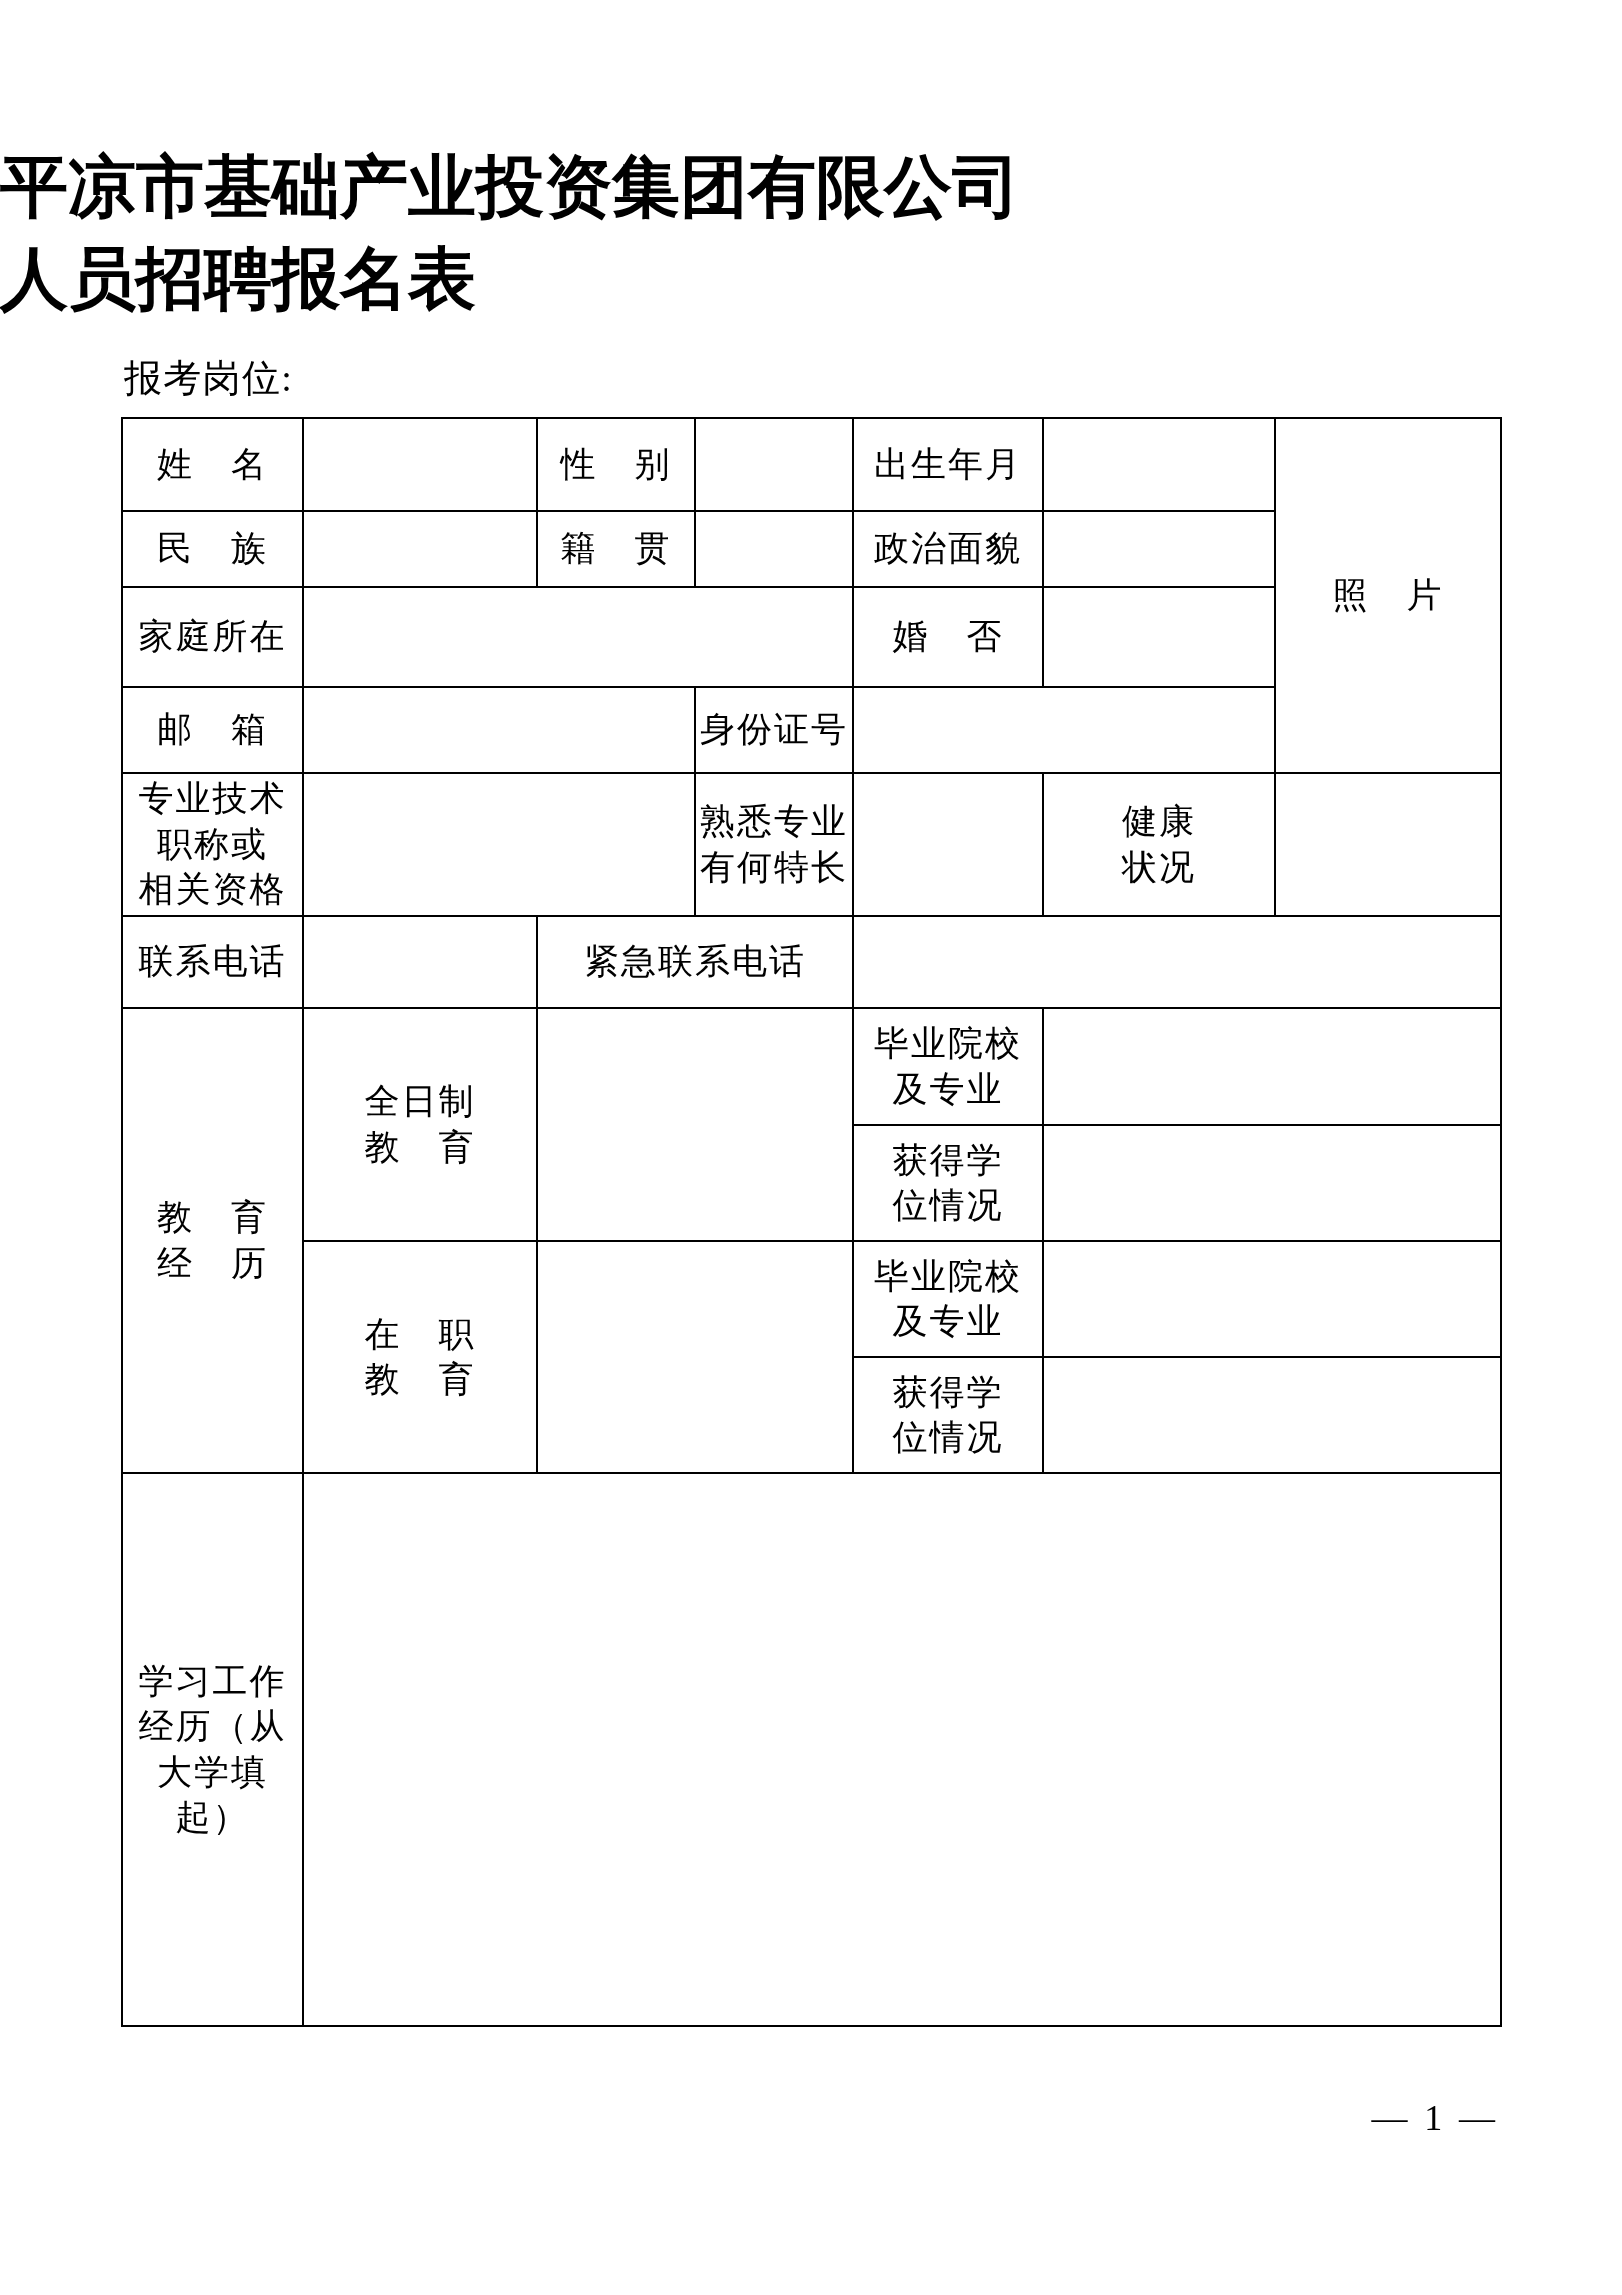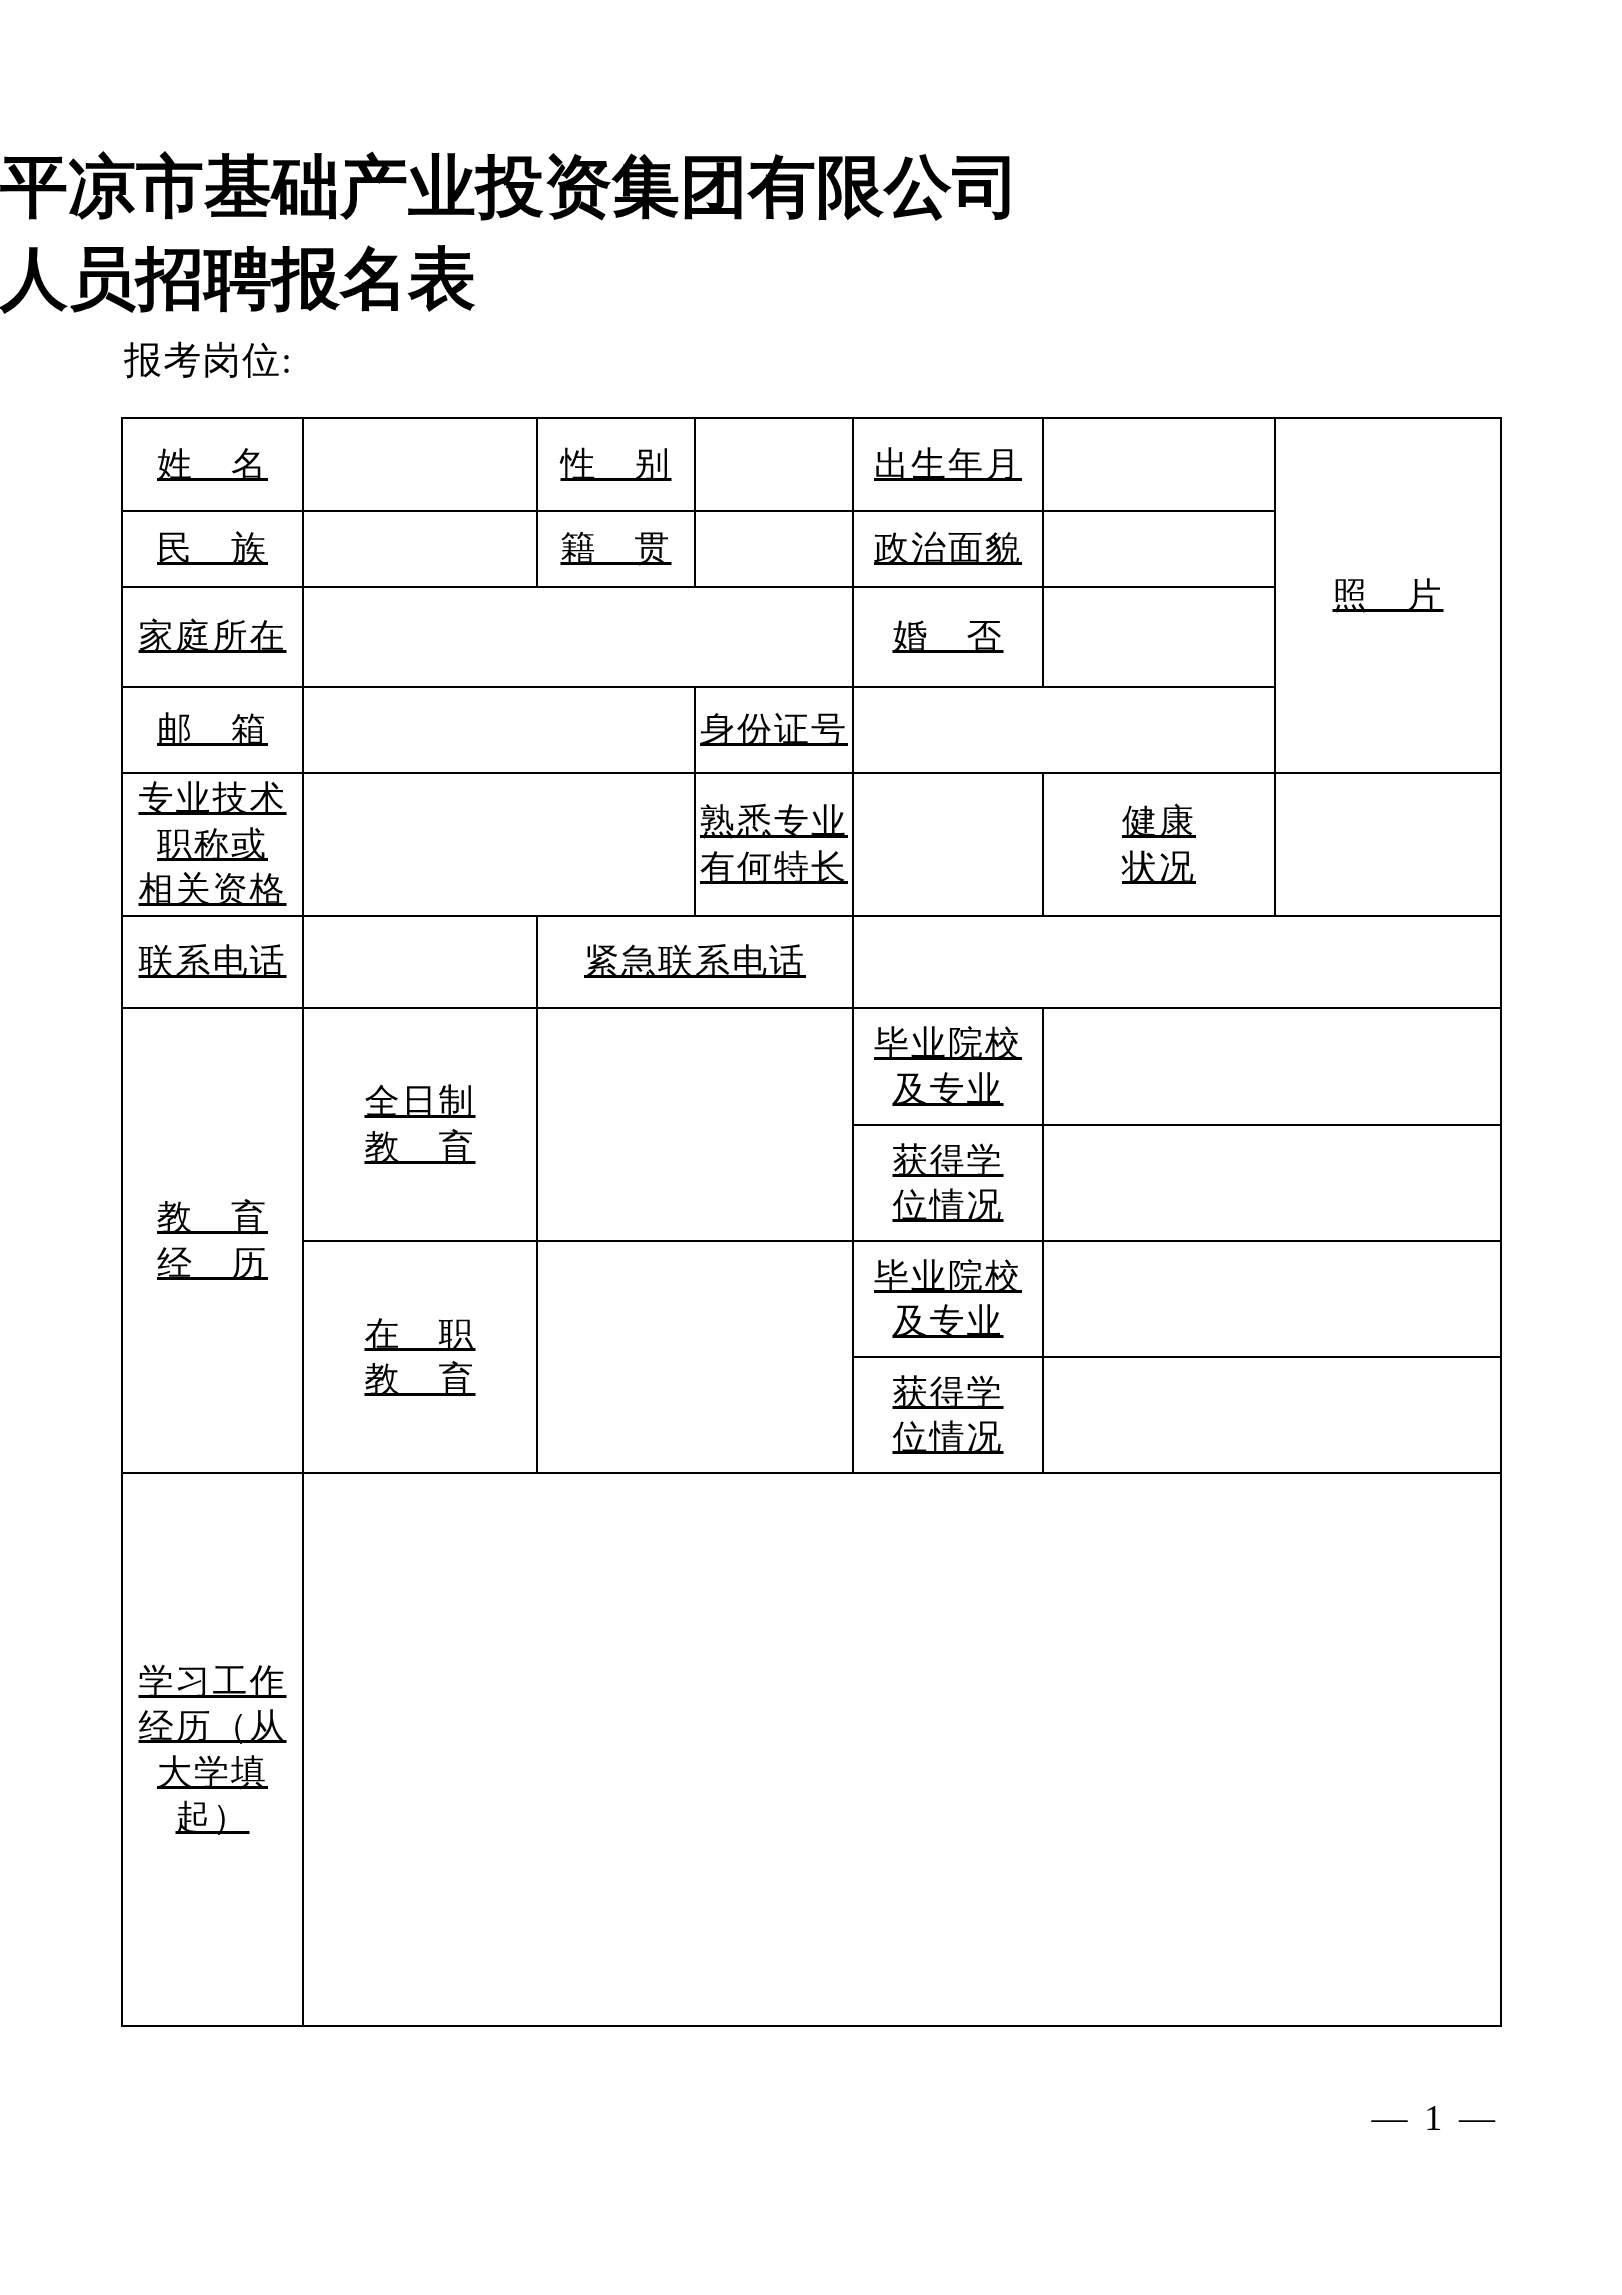--- a/index.html
+++ b/index.html
@@ -18,39 +18,38 @@
     left: 0;
     width: 1623px;
     font-size: 68px;
     line-height: 1.35;
     font-weight: 900;
     letter-spacing: 0;
     white-space: pre-line;
   }
   .position-line {
     position: absolute;
-    top: 335px;
+    top: 353px;
     left: 124px;
     font-size: 38px;
     letter-spacing: 1.3px;
   }
   .position-value {
     display: inline-block;
     min-width: 393px;
     border: none;
   }
   table.form-table {
     position: absolute;
     left: 121px;
     top: 417px;
     width: 1379px;
     border-collapse: collapse;
     table-layout: fixed;
     border: 2.6px solid #000;
-    text-decoration: underline;
   }
   table.form-table td {
     border: 2px solid #000;
     padding: 0 2.6px;
     text-align: center;
     vertical-align: middle;
     font-size: 35px;
     line-height: 1.3;
     letter-spacing: 2px;
     white-space: pre-line;

